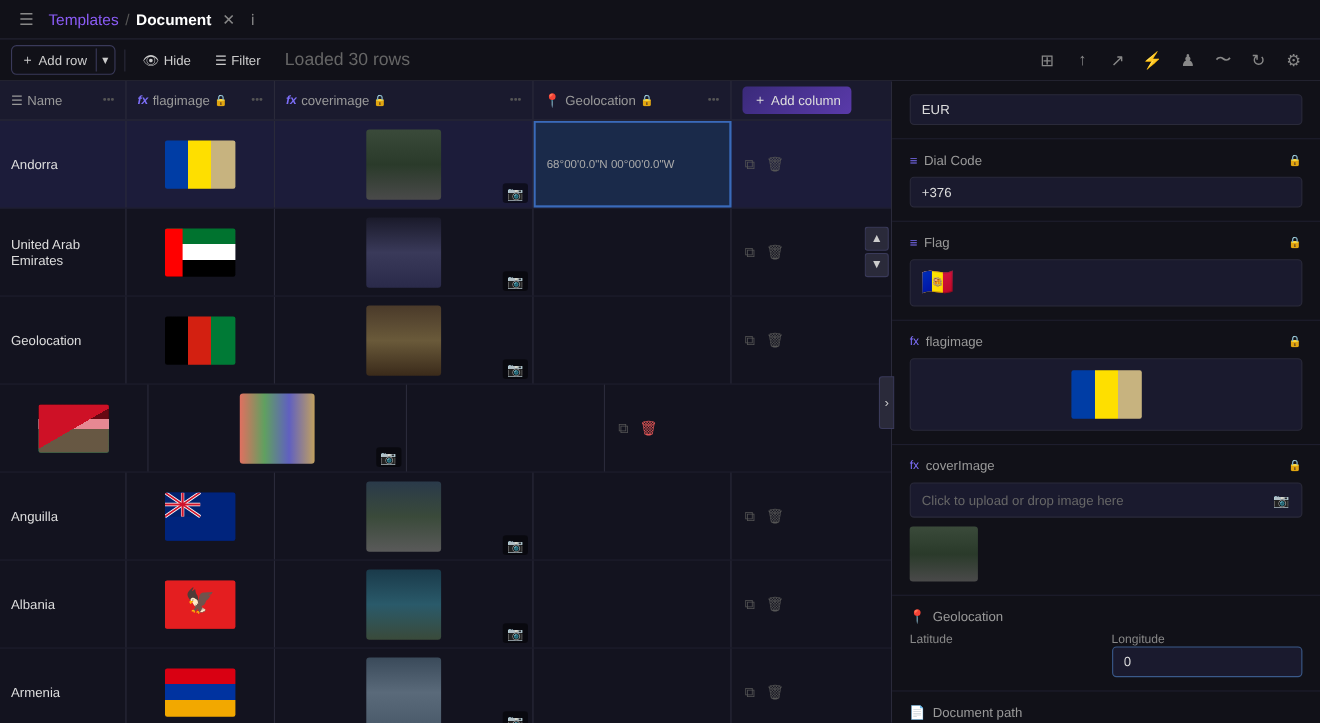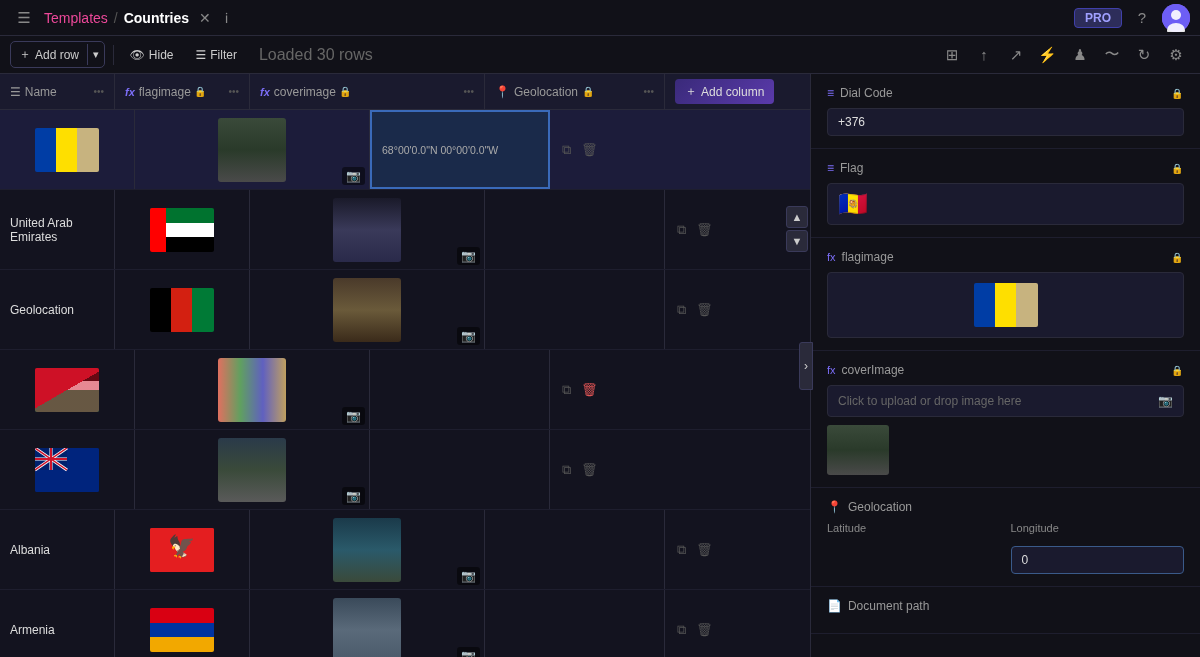--- a/index.html
+++ b/index.html
@@ -23,21 +23,21 @@
       padding: 0 10px;
       border-bottom: 1px solid #2a2a3a;
       gap: 6px;
     }
     .topbar-left {
       display: flex;
       align-items: center;
       gap: 6px;
       flex: 1;
     }
-    .breadcrumb-templates { color: #ec4899; font-size: 14px; font-weight: 500; }
+    .breadcrumb-templates { color: #8b5cf6; font-size: 14px; font-weight: 500; }
     .breadcrumb-sep { color: #555; font-size: 14px; }
     .breadcrumb-countries { color: #fff; font-size: 14px; font-weight: 600; }
     .topbar-icon-btn {
       background: none; border: none; color: #888; cursor: pointer; font-size: 14px; padding: 2px 4px;
     }
     .topbar-right {
       display: flex;
       align-items: center;
       gap: 6px;
     }
@@ -288,21 +288,21 @@
     }
     .panel-cover-thumb {
       width: 62px; height: 50px; border-radius: 3px;
       background: linear-gradient(180deg, #3a4a3a 0%, #2a3a2a 50%, #4a4a4a 100%);
       margin-top: 8px;
     }
     .panel-geo-row {
       display: flex; gap: 10px;
     }
     .panel-geo-col { flex: 1; }
-    .panel-geo-sublabel { font-size: 11px; color: #888; margin-bottom: 12px; }
+    .panel-geo-sublabel { font-size: 11px; color: #888; margin-bottom: 0; }
     .panel-geo-input {
       width: 100%; background: #1a1a2e; border: 1px solid #3a5a8a;
       color: #ddd; padding: 6px 10px; border-radius: 4px; font-size: 12px;
     }
 
     
     .geo-coords { font-size: 10.5px; color: #aaa; }
 
     
     .add-col-btn {
@@ -321,34 +321,23 @@
 </head>
 <body>
 
 <div class="topbar">
   <div class="topbar-left">
     <button class="icon-btn">
       <span>☰</span>
     </button>
     <span class="breadcrumb-templates">Templates</span>
     <span class="breadcrumb-sep">/</span>
-    <span class="breadcrumb-countries">Countries</span>
+    <span class="breadcrumb-countries">Document</span>
     <button class="topbar-icon-btn">✕</button>
     <button class="topbar-icon-btn">ℹ</button>
-  </div>
-  <div class="topbar-right">
-    <span class="pro-badge">PRO</span>
-    <button class="icon-btn" title="Help">?</button>
-    <div class="avatar">
-      <svg width="28" height="28" viewBox="0 0 28 28" xmlns="http://www.w3.org/2000/svg">
-        <circle cx="14" cy="14" r="14" fill="#6d5ef5"></circle>
-        <circle cx="14" cy="11" r="5" fill="#fff" opacity="0.9"></circle>
-        <ellipse cx="14" cy="26" rx="9" ry="7" fill="#fff" opacity="0.9"></ellipse>
-      </svg>
-    </div>
   </div>
 </div>
 
 <div class="toolbar">
   <div class="add-row-group">
     <button class="add-row-main">
       <span>＋</span>
       <span>Add row</span>
     </button>
     <button class="add-row-arrow">▾</button>
@@ -405,20 +394,23 @@
       </div>
       <div class="col-add-header">
         <button class="add-col-btn">
           <span>＋</span>
           <span>Add column</span>
         </button>
       </div>
     </div>
 
     <div class="table-row selected">
+      <div class="cell-name">
+        <span>Andorra</span>
+      </div>
       <div class="cell-flagimage">
         <div class="flag flag-andorra"></div>
       </div>
       <div class="cell-coverimage">
         <div class="cover-img cover-road"></div>
         <button class="upload-icon-btn">📷</button>
       </div>
       <div class="cell-geo selected-cell">
         <span class="geo-coords">68°00'0.0"N  00°00'0.0"W</span>
       </div>
@@ -476,20 +468,23 @@
         <button class="upload-icon-btn">📷</button>
       </div>
       <div class="cell-geo"></div>
       <div class="cell-actions">
         <button class="cell-action-btn">⧉</button>
         <button class="cell-action-btn" style="color:#e05555;">🗑</button>
       </div>
     </div>
 
     <div class="table-row">
+      <div class="cell-name">
+        <span>Anguilla</span>
+      </div>
       <div class="cell-flagimage">
         <div class="flag flag-anguilla">
           <svg width="64" height="44" viewBox="0 0 64 44" xmlns="http://www.w3.org/2000/svg">
             <rect width="64" height="44" fill="#00247D"></rect>
             <rect x="0" y="0" width="32" height="22" fill="#012169" opacity="0.8"></rect>
 
             <line x1="0" y1="0" x2="32" y2="22" stroke="white" stroke-width="3"></line>
             <line x1="32" y1="0" x2="0" y2="22" stroke="white" stroke-width="3"></line>
             <line x1="16" y1="0" x2="16" y2="22" stroke="white" stroke-width="3"></line>
             <line x1="0" y1="11" x2="32" y2="11" stroke="white" stroke-width="3"></line>
@@ -558,20 +553,23 @@
     <button style="background:#2a2a3a;border:1px solid #3a3a5a;color:#ccc;cursor:pointer;width:22px;height:22px;border-radius:3px;font-size:11px;display:flex;align-items:center;justify-content:center;">▲</button>
     <button style="background:#2a2a3a;border:1px solid #3a3a5a;color:#ccc;cursor:pointer;width:22px;height:22px;border-radius:3px;font-size:11px;display:flex;align-items:center;justify-content:center;">▼</button>
   </div>
 
   <div style="position:absolute; right:387px; top:50%; transform:translateY(-50%); z-index:30;">
     <button style="background:#2a2a3a;border:1px solid #3a3a5a;color:#ccc;cursor:pointer;width:14px;height:48px;border-radius:3px 0 0 3px;font-size:12px;display:flex;align-items:center;justify-content:center;">›</button>
   </div>
 
   <div class="right-panel">
 
+    <div class="panel-section">
+      <input class="panel-input" type="text" value="EUR" style="">
+    </div>
 
     <div class="panel-section">
       <div class="panel-field-label">
         <span style="color:#7c6ef7;">≡</span>
         <span>Dial Code</span>
         <span class="lock">🔒</span>
       </div>
       <input class="panel-input" type="text" value="+376" style="">
     </div>
 

